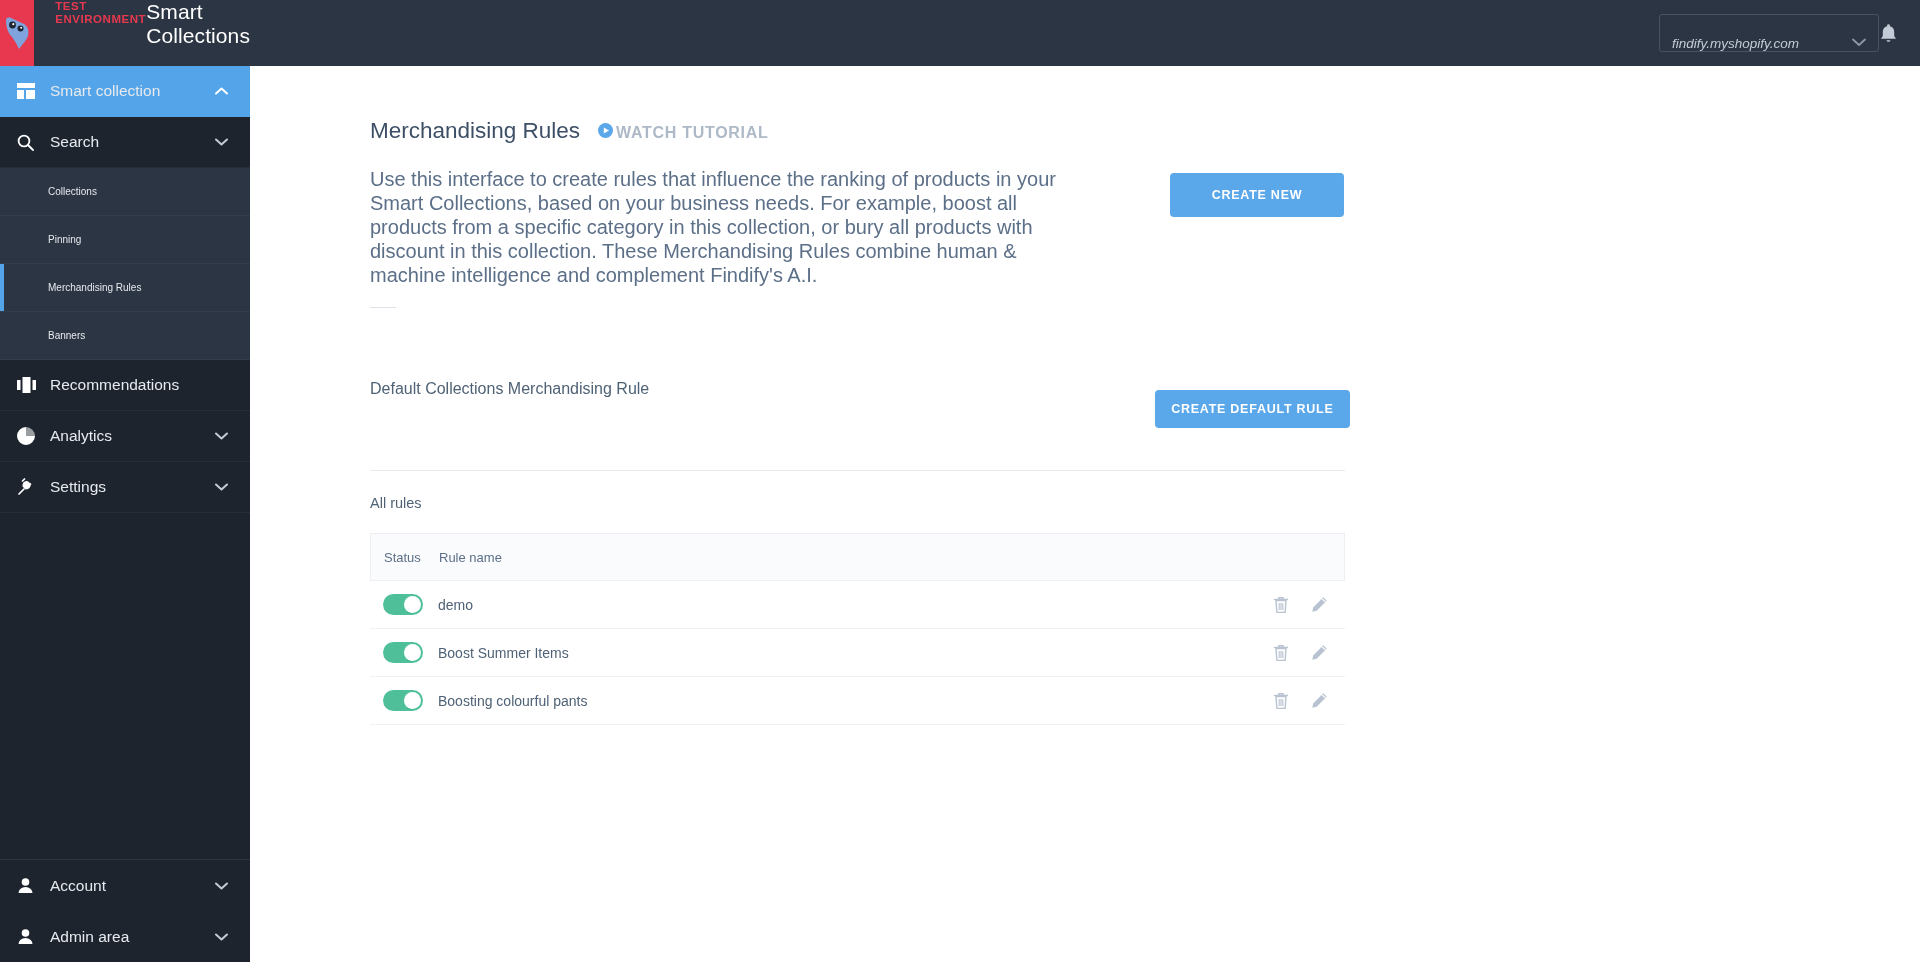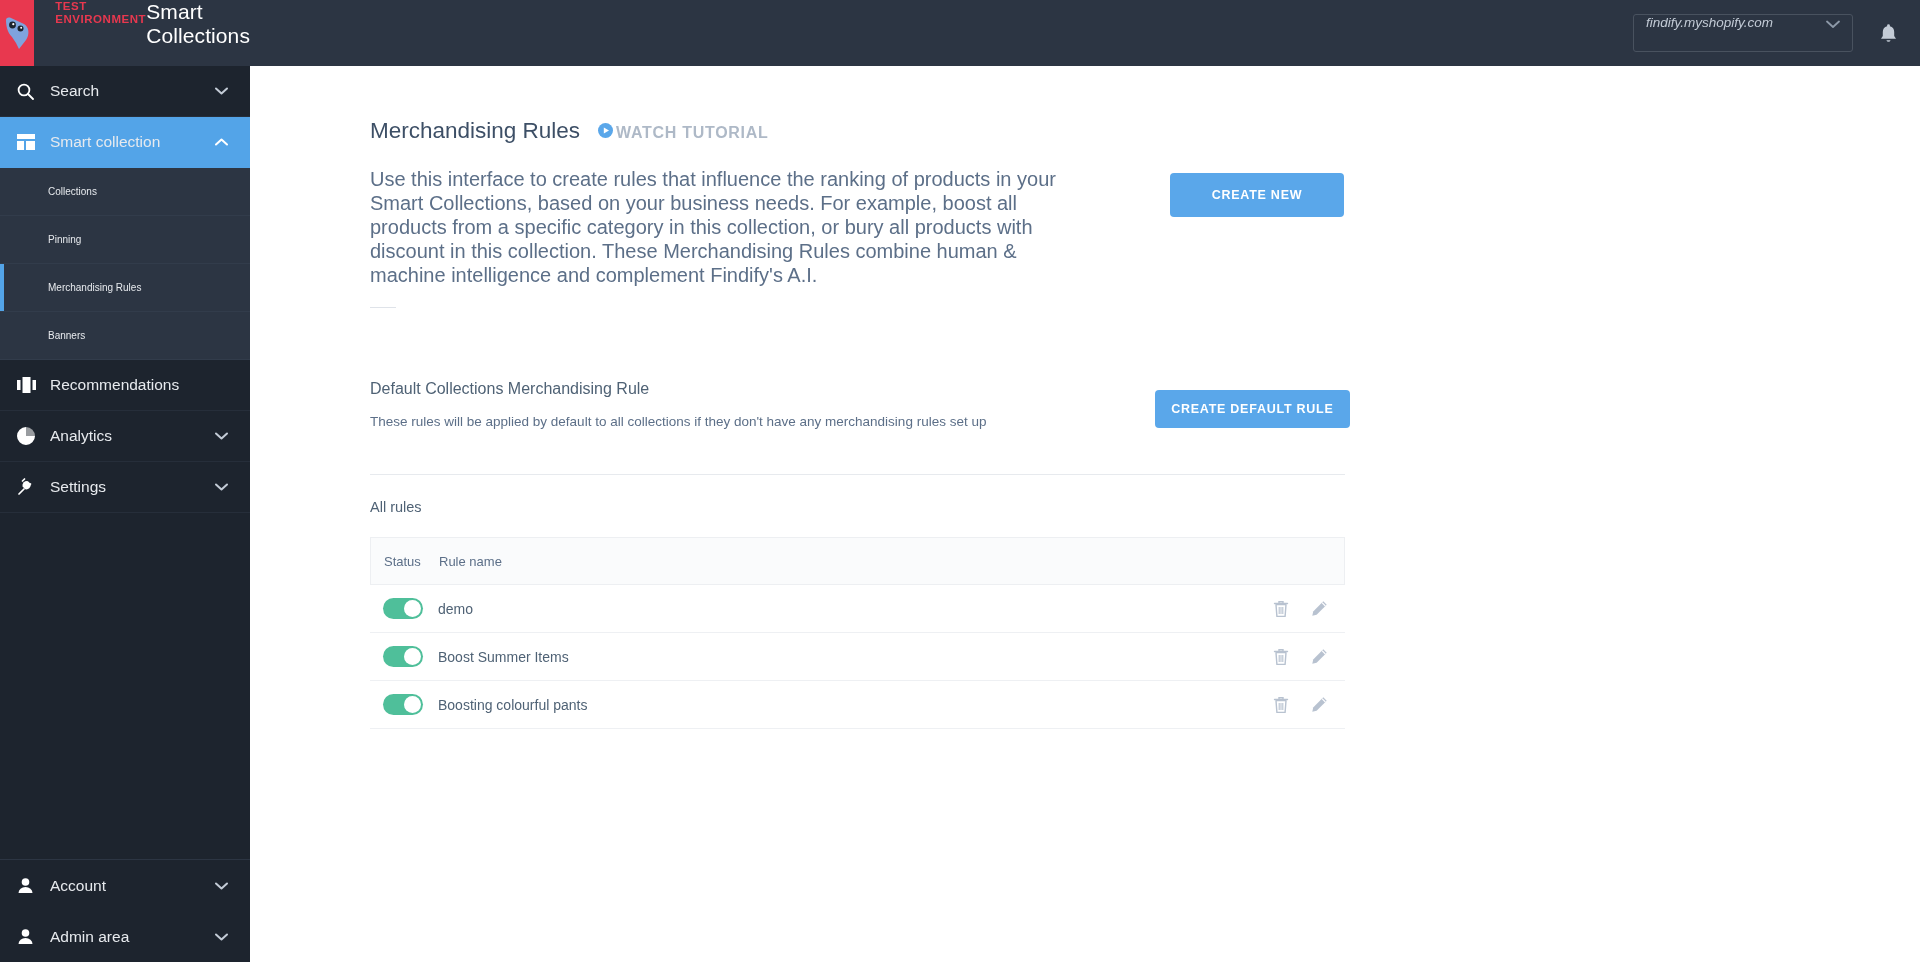--- a/index.html
+++ b/index.html
@@ -53,21 +53,21 @@
   .nav-bottom .nav-item { height: 51px; border-bottom: none; }
 
   
   .topbar {
     position: absolute; left: 250px; top: 0; right: 0; height: 66px;
     background: #2c3543; display: flex; align-items: center; justify-content: flex-end;
     padding-right: 22px;
   }
   .store-select {
     width: 220px; height: 38px; border: 1px solid #49525f; border-radius: 3px;
-    display: flex; align-items: flex-start; padding: 0 12px; margin-right: 26px;
+    display: flex; align-items: flex-end; padding: 0 12px; 
     cursor: pointer; background: transparent;
   }
   .store-select .sv {
     flex: 1 1 auto; color: #c3cbd6; font-size: 13.5px; font-style: italic;
   }
   .bell { cursor: pointer; display:flex; align-items:center; }
 
   
   .main {
     position: absolute; left: 250px; top: 66px; right: 0; bottom: 0;
@@ -148,47 +148,47 @@
         </svg>
       </div>
       <div class="brand">
         <div class="brand-env">TEST ENVIRONMENT</div>
         <div class="brand-title">Smart Collections</div>
       </div>
     </div>
 
     <nav class="nav">
 
-      <div class="nav-item">
-        <span class="ico">
-          <svg width="17" height="17" viewBox="0 0 17 17">
-              <circle cx="7" cy="7" r="5.4" fill="none" stroke="#ffffff" stroke-width="1.8"></circle>
-              <line x1="11" y1="11" x2="16" y2="16" stroke="#ffffff" stroke-width="1.8" stroke-linecap="round"></line>
-            </svg>
-        </span>
-        <span class="label">Search</span>
-        <span class="chev">
-          <svg width="13" height="8" viewBox="0 0 13 8">
-              <polyline points="1,1.5 6.5,6.5 12,1.5" fill="none" stroke="#c3cbd6" stroke-width="2" stroke-linecap="round" stroke-linejoin="round"></polyline>
-            </svg>
-        </span>
-      </div>
-
       <div class="nav-item active">
         <span class="ico">
           <svg width="18" height="16" viewBox="0 0 18 16">
               <rect x="0" y="0" width="18" height="5" fill="#ffffff"></rect>
               <rect x="0" y="7" width="7" height="9" fill="#ffffff"></rect>
               <rect x="9" y="7" width="9" height="9" fill="#ffffff"></rect>
             </svg>
         </span>
         <span class="label">Smart collection</span>
         <span class="chev">
           <svg width="13" height="8" viewBox="0 0 13 8">
               <polyline points="1,6.5 6.5,1.5 12,6.5" fill="none" stroke="#ffffff" stroke-width="2" stroke-linecap="round" stroke-linejoin="round"></polyline>
+            </svg>
+        </span>
+      </div>
+
+      <div class="nav-item">
+        <span class="ico">
+          <svg width="17" height="17" viewBox="0 0 17 17">
+              <circle cx="7" cy="7" r="5.4" fill="none" stroke="#ffffff" stroke-width="1.8"></circle>
+              <line x1="11" y1="11" x2="16" y2="16" stroke="#ffffff" stroke-width="1.8" stroke-linecap="round"></line>
+            </svg>
+        </span>
+        <span class="label">Search</span>
+        <span class="chev">
+          <svg width="13" height="8" viewBox="0 0 13 8">
+              <polyline points="1,1.5 6.5,6.5 12,1.5" fill="none" stroke="#c3cbd6" stroke-width="2" stroke-linecap="round" stroke-linejoin="round"></polyline>
             </svg>
         </span>
       </div>
 
       <div class="nav-item sub">
         <span class="label">Collections</span>
       </div>
       <div class="nav-item sub">
         <span class="label">Pinning</span>
       </div>
@@ -312,21 +312,20 @@
         <div>
           <p class="intro-text">Use this interface to create rules that influence the ranking of products in your Smart Collections, based on your business needs. For example, boost all products from a specific category in this collection, or bury all products with discount in this collection. These Merchandising Rules combine human &amp; machine intelligence and complement Findify's A.I.</p>
           <div class="divider-short"></div>
         </div>
         <button class="btn btn-create-new">CREATE NEW</button>
       </div>
 
       <div class="section-default">
         <div class="sd-left">
           <div class="sd-title">Default Collections Merchandising Rule</div>
-          <div class="sd-sub">These rules will be applied by default to all collections if they don't have any merchandising rules set up</div>
         </div>
         <button class="btn btn-create-default">CREATE DEFAULT RULE</button>
       </div>
 
       <div class="rules-hr"></div>
       <div class="all-rules-label">All rules</div>
 
       <div class="table">
         <div class="thead">
           <div class="th th-status">Status</div>

